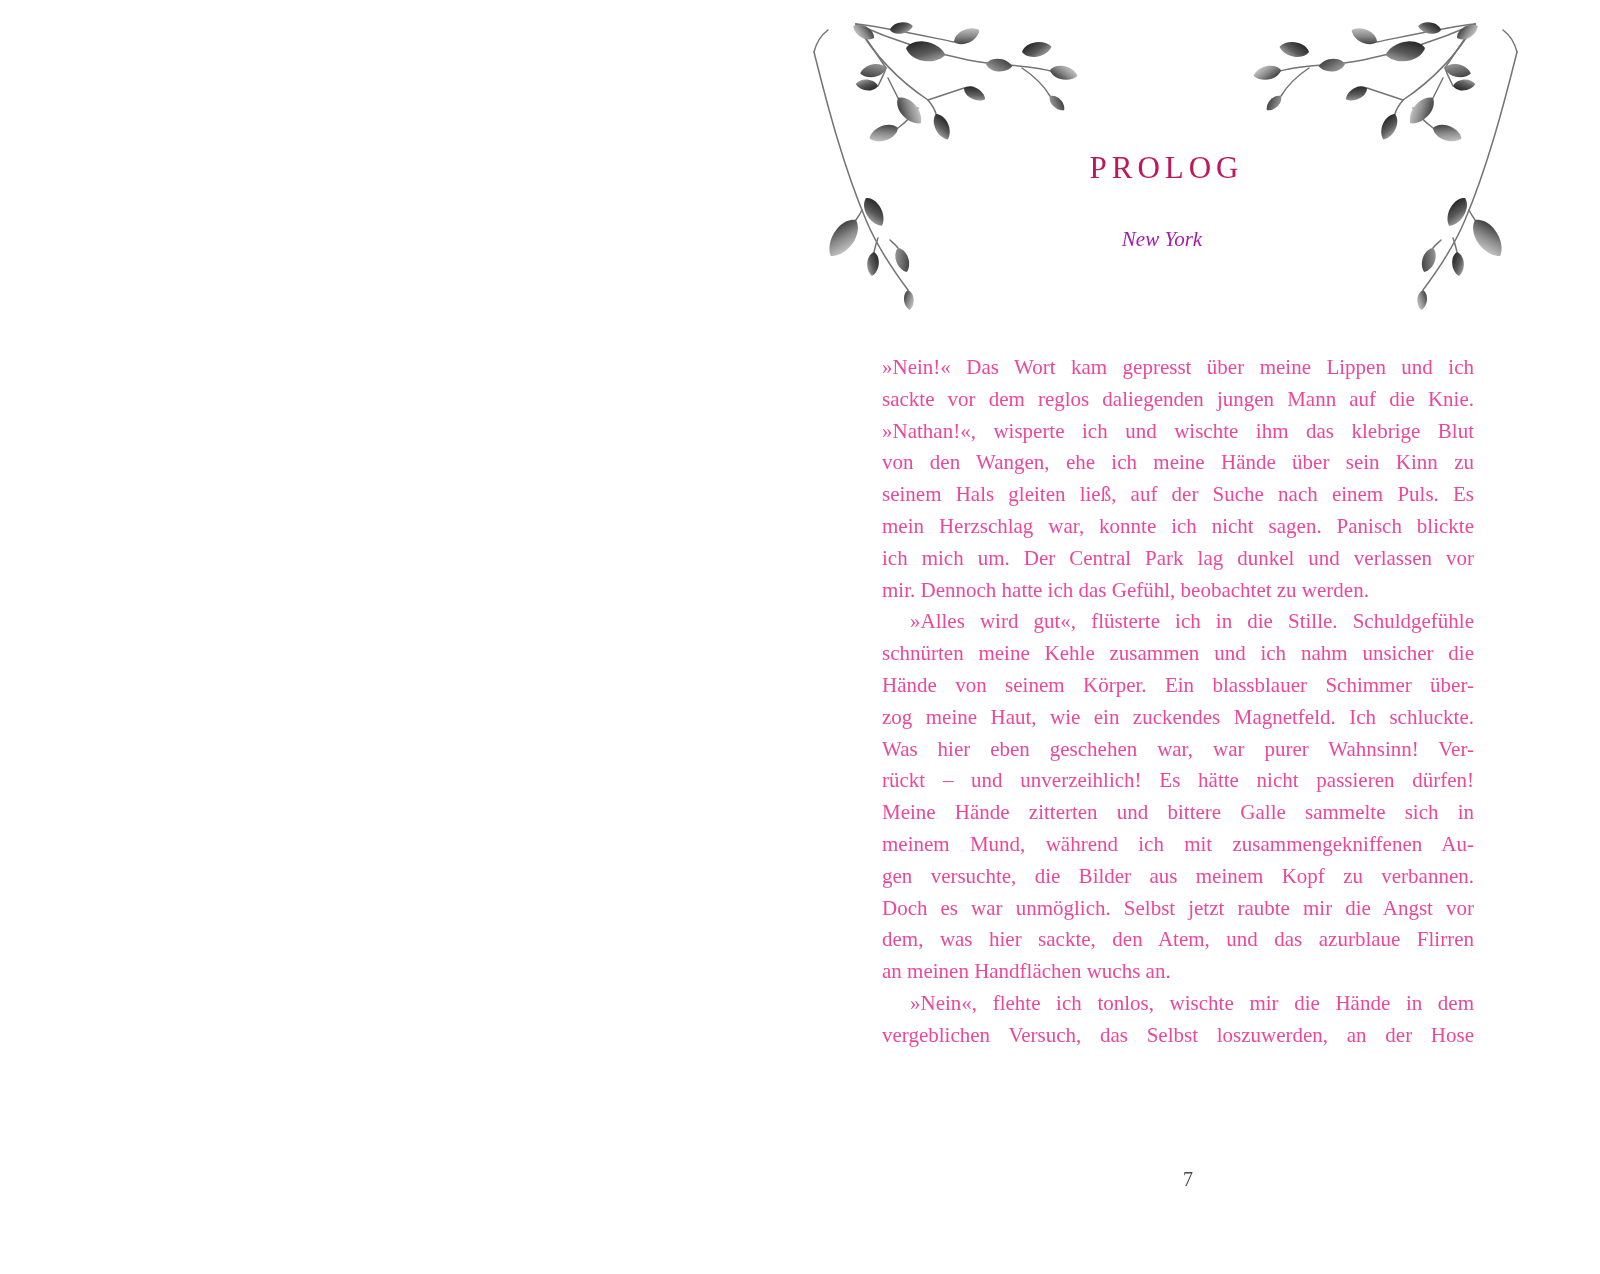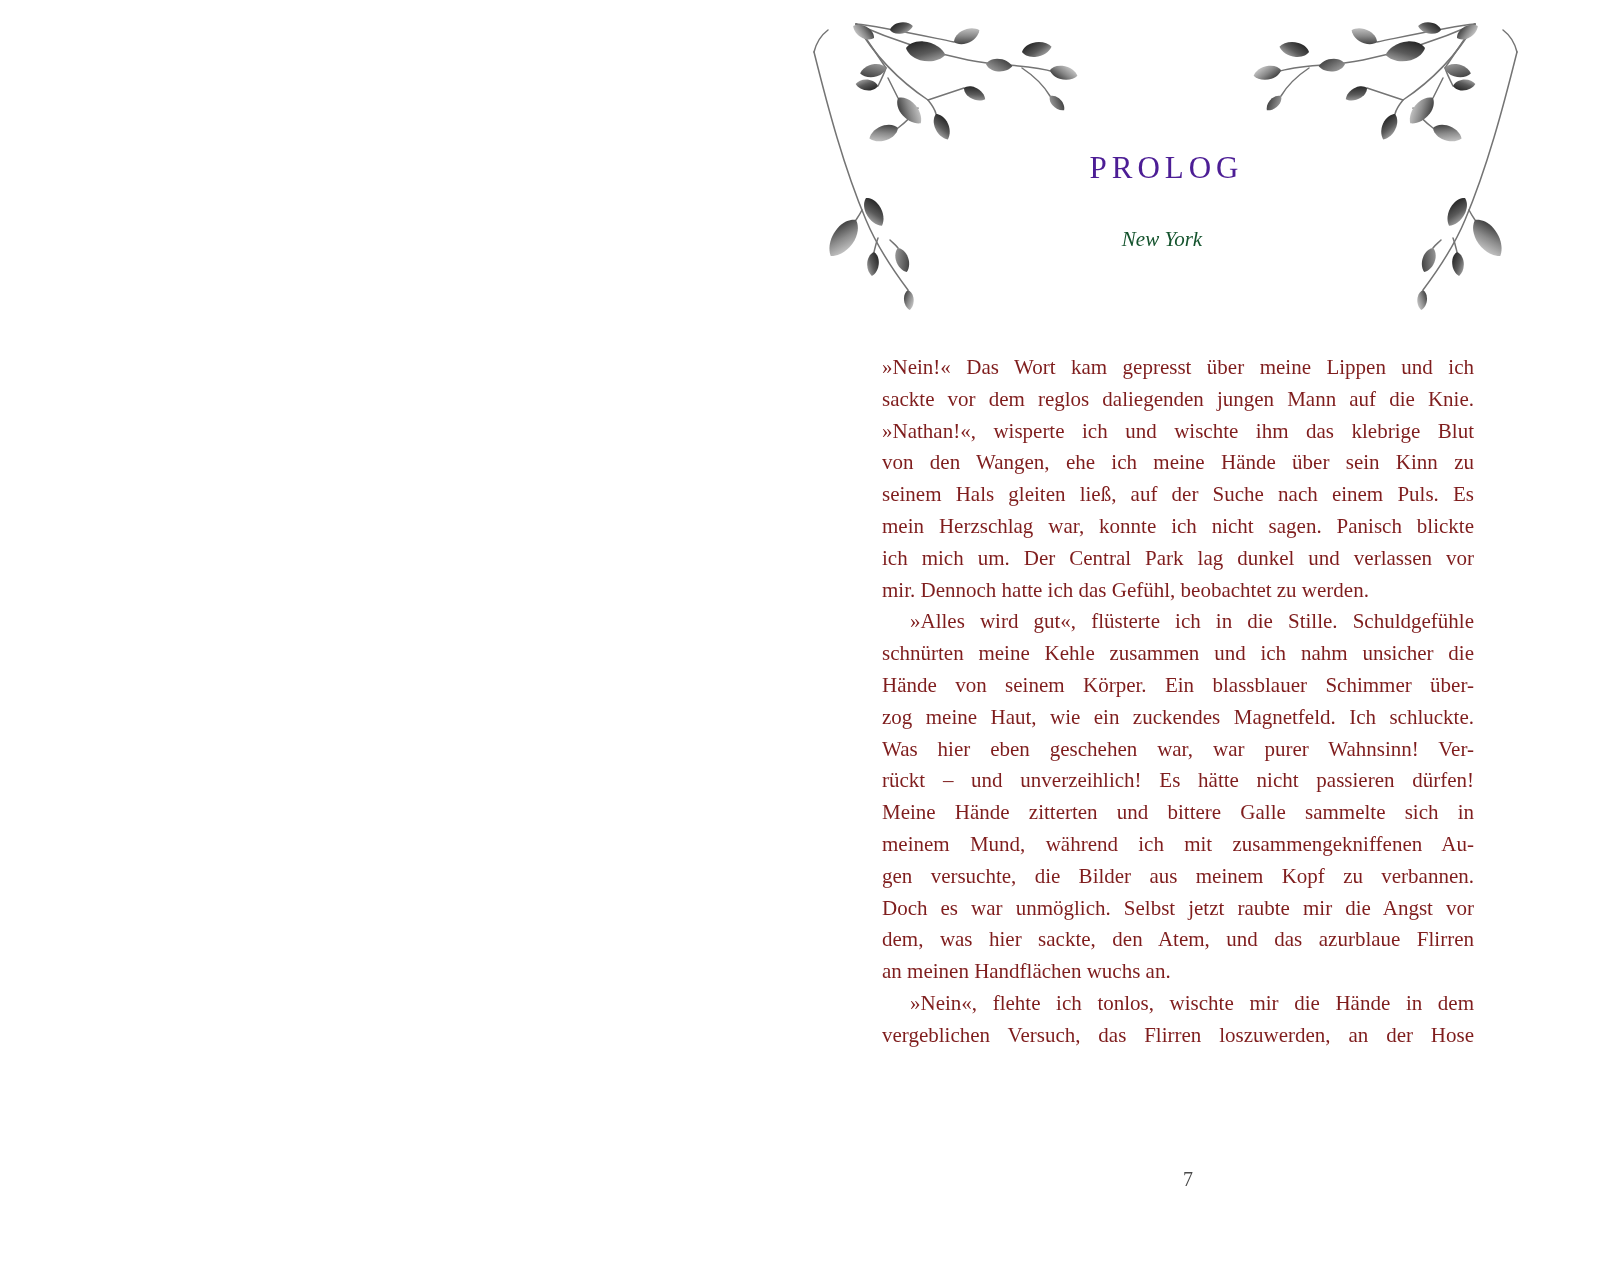--- a/index.html
+++ b/index.html
@@ -19,35 +19,35 @@
   .ornament-right { left: 1221px; }
   .ornament-right svg { transform: scaleX(-1); }
   #orn-defs { position: absolute; width: 0; height: 0; overflow: hidden; }
 
   
   .chapter-title {
     position: absolute; top: 150px; left: 1164px;
     transform: translateX(-50%);
     font-size: 31px; font-weight: 400;
     letter-spacing: 0.16em; text-indent: 0.16em;
-    color: #4c1d95; white-space: nowrap;
+    color: #be185d; white-space: nowrap;
   }
   .chapter-subtitle {
     position: absolute; top: 227px; left: 1162px;
     transform: translateX(-50%);
     font-style: italic; font-size: 21px;
-    color: #14532d; white-space: nowrap;
+    color: #a21caf; white-space: nowrap;
   }
 
   
   .body-text {
     position: absolute; top: 352px; left: 882px;
     width: 592px;
     font-size: 21px; line-height: 31.8px;
-    color: #7f1d1d;
+    color: #ec4899;
     font-family: Liberation Serif, serif;
   }
   .line { text-align: justify; text-align-last: left; }
   .line.j { text-align-last: justify; }
   .line.ind { text-indent: 28px; }
 
   .page-number {
     position: absolute; top: 1168px; left: 1188px;
     transform: translateX(-50%);
     font-size: 20px; color: #4a4a4a;
@@ -148,18 +148,18 @@
       <div class="line j">zog meine Haut, wie ein zuckendes Magnetfeld. Ich schluckte.</div>
       <div class="line j">Was hier eben geschehen war, war purer Wahnsinn! Ver-</div>
       <div class="line j">rückt – und unverzeihlich! Es hätte nicht passieren dürfen!</div>
       <div class="line j">Meine Hände zitterten und bittere Galle sammelte sich in</div>
       <div class="line j">meinem Mund, während ich mit zusammengekniffenen Au-</div>
       <div class="line j">gen versuchte, die Bilder aus meinem Kopf zu verbannen.</div>
       <div class="line j">Doch es war unmöglich. Selbst jetzt raubte mir die Angst vor</div>
       <div class="line j">dem, was hier sackte, den Atem, und das azurblaue Flirren</div>
       <div class="line">an meinen Handflächen wuchs an.</div>
       <div class="line j ind">»Nein«, flehte ich tonlos, wischte mir die Hände in dem</div>
-      <div class="line j">vergeblichen Versuch, das Flirren loszuwerden, an der Hose</div>
+      <div class="line j">vergeblichen Versuch, das Selbst loszuwerden, an der Hose</div>
     </div>
 
   <div class="page-number">7</div>
 
 </div>
 
 </body></html>

